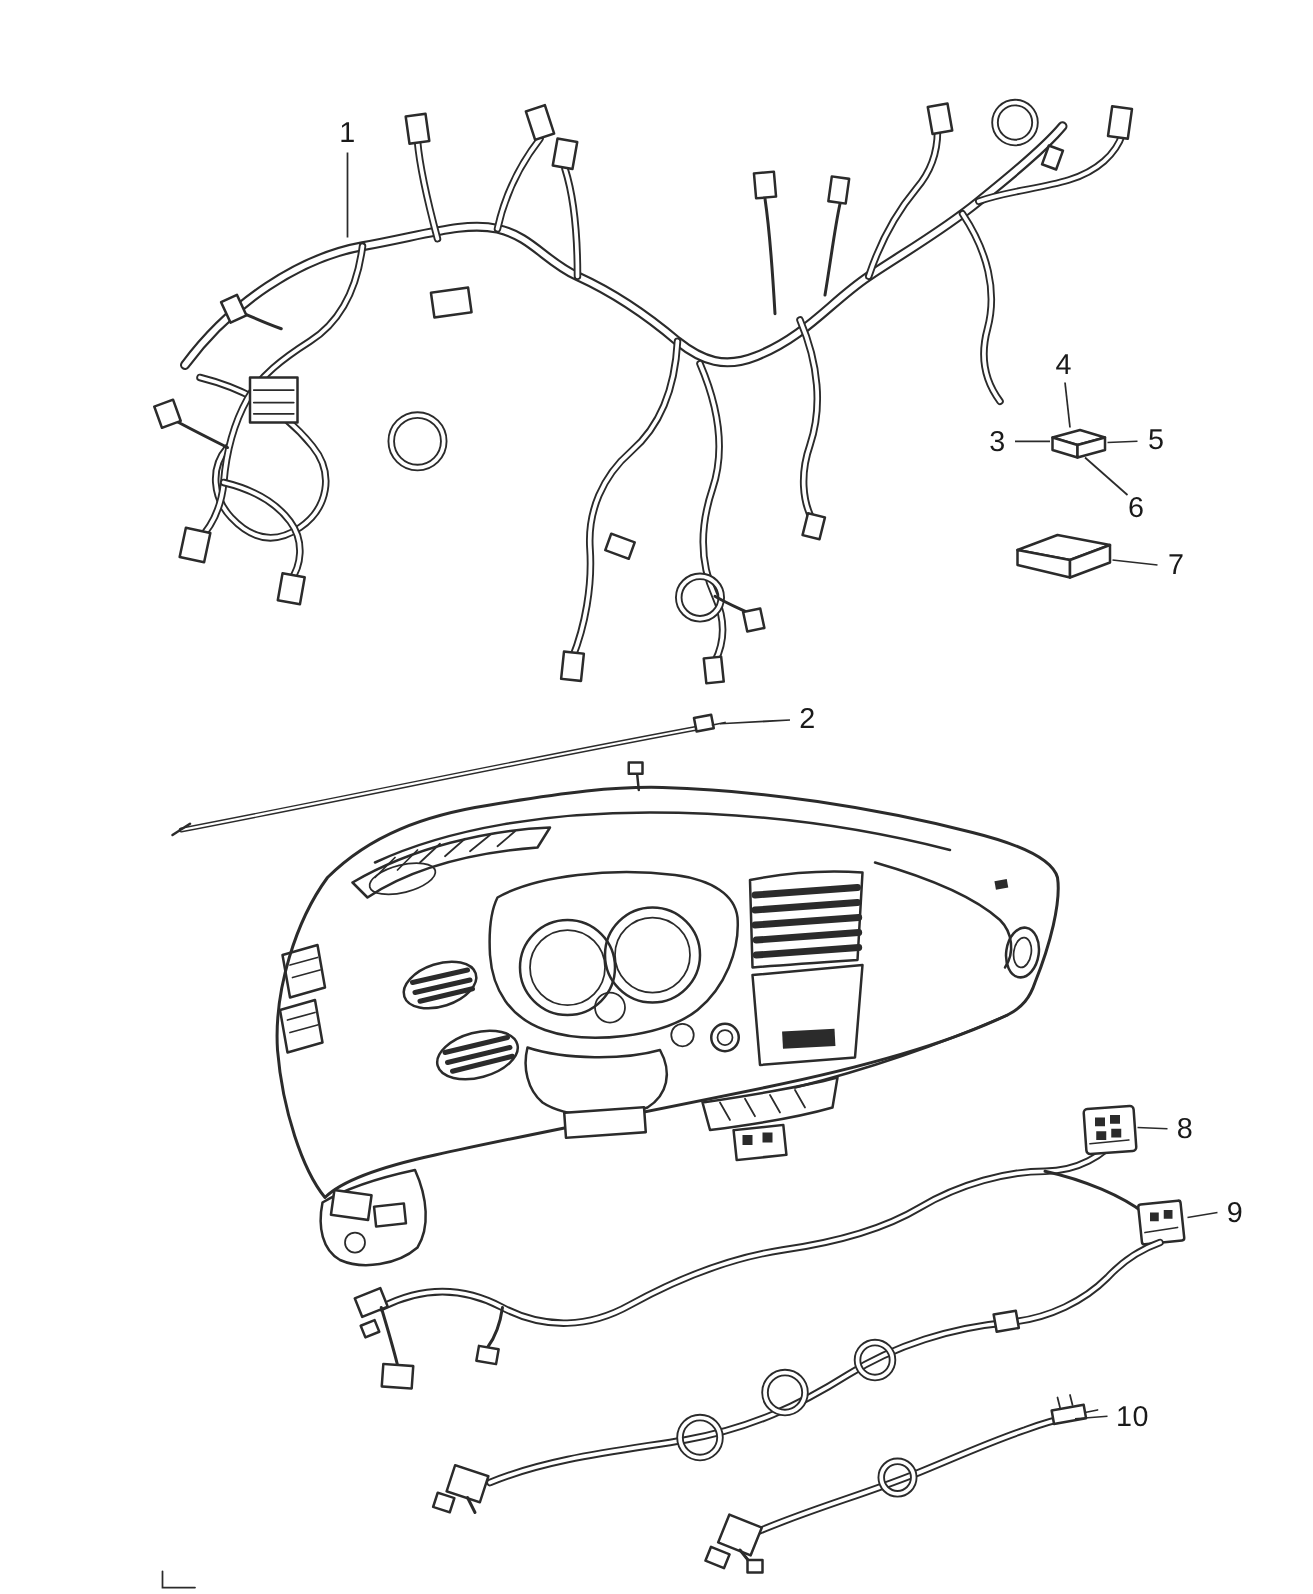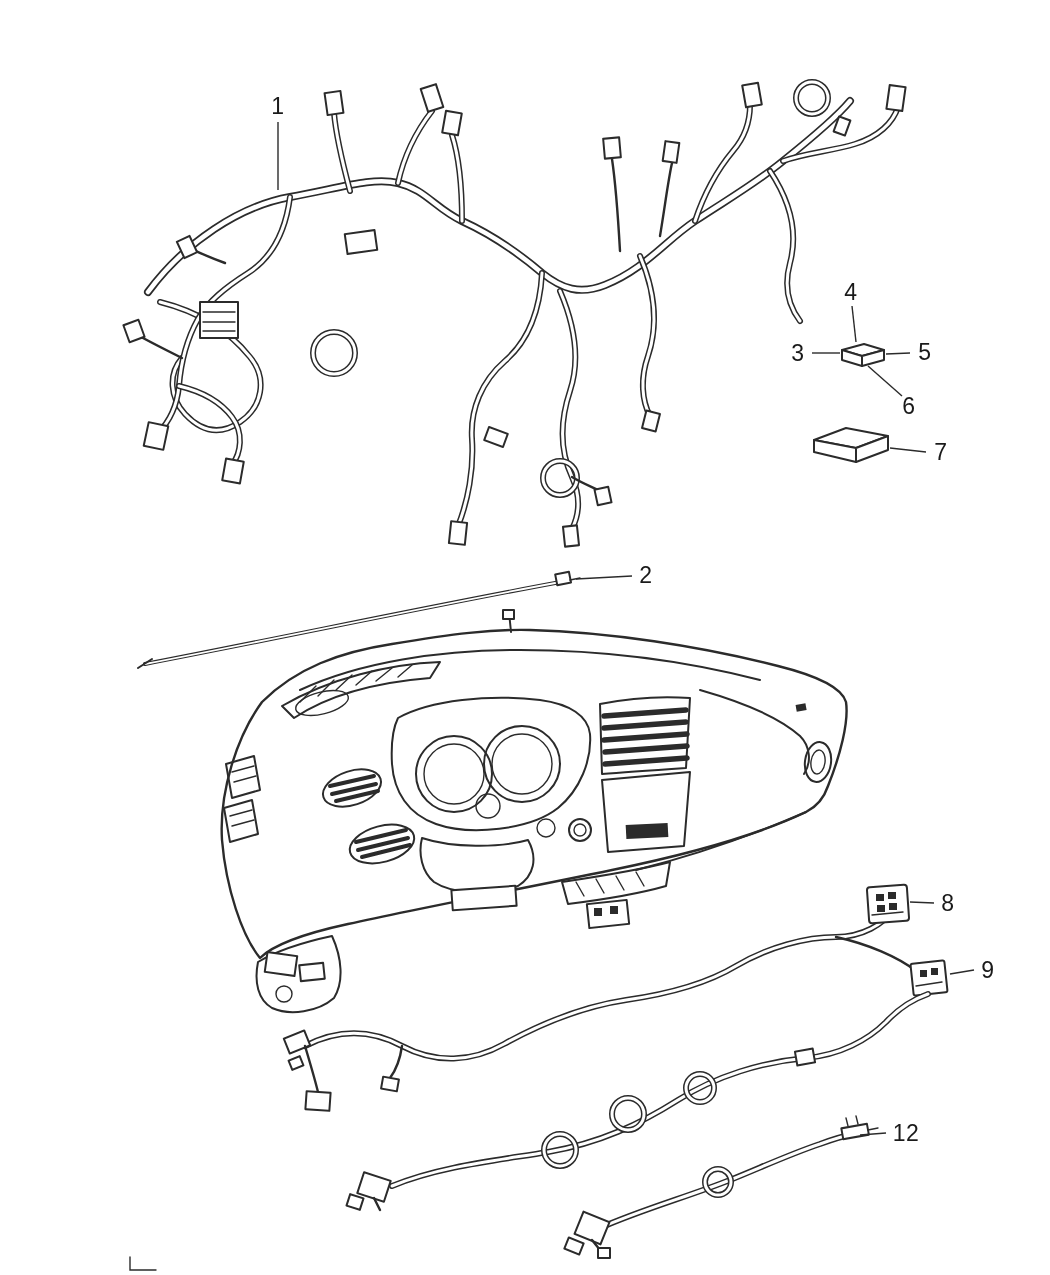--- a/index.html
+++ b/index.html
@@ -299,15 +299,15 @@
 
 <div class="callout" style="left:278px;top:106px">1</div>
 <div class="callout" style="left:646px;top:575px">2</div>
 <div class="callout" style="left:798px;top:353px">3</div>
 <div class="callout" style="left:851px;top:292px">4</div>
 <div class="callout" style="left:925px;top:352px">5</div>
 <div class="callout" style="left:909px;top:406px">6</div>
 <div class="callout" style="left:941px;top:452px">7</div>
 <div class="callout" style="left:948px;top:903px">8</div>
 <div class="callout" style="left:988px;top:970px">9</div>
-<div class="callout" style="left:906px;top:1133px">12</div>
+<div class="callout" style="left:906px;top:1133px">10</div>
 
 </div>
 
 </body></html>

